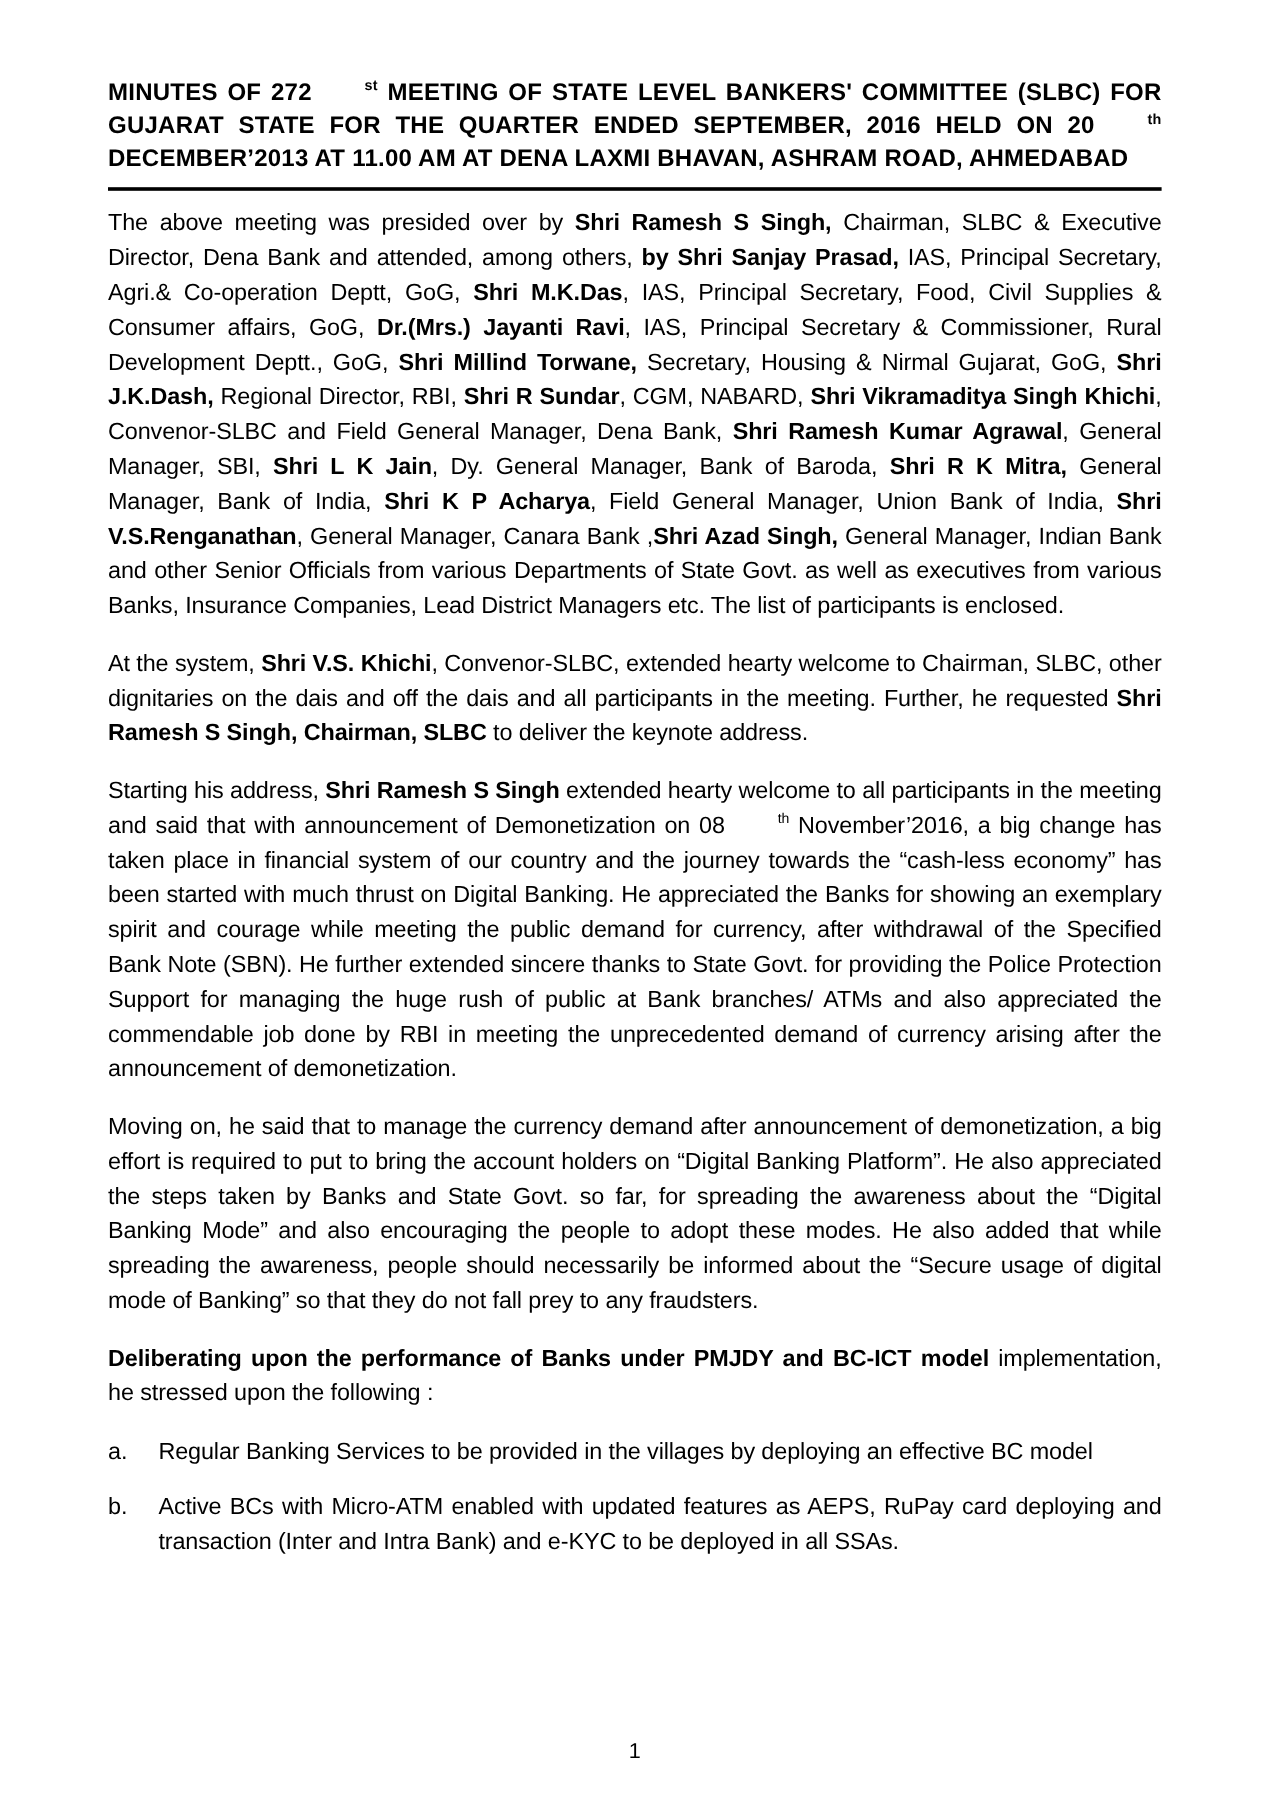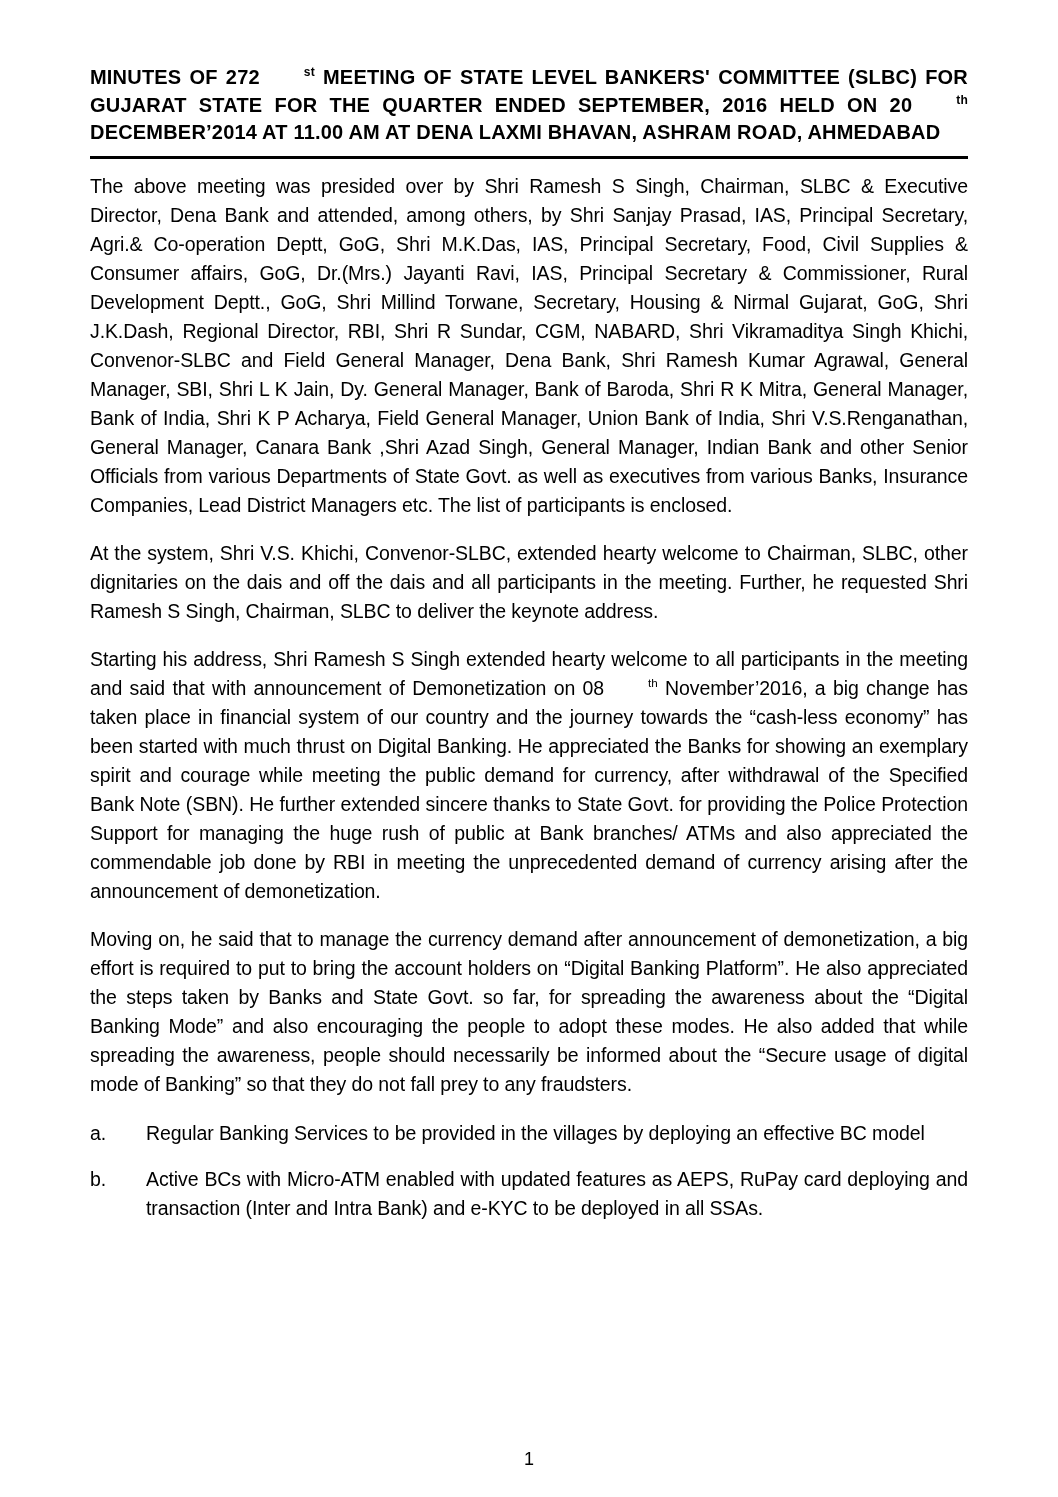--- a/index.html
+++ b/index.html
@@ -39,21 +39,21 @@
     margin: 0;
     margin-top: 19px;
     font-size: 19.5px;
     line-height: 29px;
     text-align: justify;
     letter-spacing: -0.1px;
   }
   p.body-para:first-of-type {
     margin-top: 13px;
   }
-  .b { font-weight: normal; }
+  .b { font-weight: bold; }
   sup {
     font-size: 0.6em;
     line-height: 0;
     vertical-align: super;
     margin-left: 44px;
   }
   .list-block {
     margin-top: 20px;
   }
   .list-item {
@@ -64,49 +64,49 @@
     letter-spacing: -0.1px;
   }
   .list-item:first-child { margin-top: 0; }
   .list-marker {
     flex: none;
     width: 42px;
   }
   .list-text {
     flex: 1;
     text-align: justify;
-    margin-left: 14px;
   }
   .page-number {
     position: absolute;
     left: 0;
     top: 1448px;
     width: 1058px;
     text-align: center;
     font-size: 18px;
     line-height: 22px;
   }
 </style>
 </head>
 <body>
 
 <div class="page">
 
-  <h1 class="doc-title"><span>MINUTES OF 272</span><sup>st</sup><span> MEETING OF STATE LEVEL BANKERS' COMMITTEE (SLBC) FOR GUJARAT STATE FOR THE QUARTER ENDED SEPTEMBER, 2016 HELD ON 20</span><sup>th</sup><span> DECEMBER’2014 AT 11.00 AM AT DENA LAXMI BHAVAN, ASHRAM ROAD, AHMEDABAD</span></h1>
+  <h1 class="doc-title"><span>MINUTES OF 272</span><sup>st</sup><span> MEETING OF STATE LEVEL BANKERS' COMMITTEE (SLBC) FOR GUJARAT STATE FOR THE QUARTER ENDED SEPTEMBER, 2016 HELD ON 20</span><sup>th</sup><span> DECEMBER’2013 AT 11.00 AM AT DENA LAXMI BHAVAN, ASHRAM ROAD, AHMEDABAD</span></h1>
 
   <div class="title-rule"></div>
 
   <p class="body-para"><span>The above meeting was presided over by </span><span class="b">Shri Ramesh S Singh,</span><span> Chairman, SLBC &amp; Executive Director, Dena Bank and attended, among others, </span><span class="b">by Shri Sanjay Prasad,</span><span> IAS, Principal Secretary, Agri.&amp; Co-operation Deptt, GoG, </span><span class="b">Shri M.K.Das</span><span>, IAS, Principal Secretary, Food, Civil Supplies &amp; Consumer affairs, GoG, </span><span class="b">Dr.(Mrs.) Jayanti Ravi</span><span>, IAS, Principal Secretary &amp; Commissioner, Rural Development Deptt., GoG, </span><span class="b">Shri Millind Torwane,</span><span> Secretary, Housing &amp; Nirmal Gujarat, GoG, </span><span class="b">Shri J.K.Dash,</span><span> Regional Director, RBI, </span><span class="b">Shri R Sundar</span><span>, CGM, NABARD, </span><span class="b">Shri Vikramaditya Singh Khichi</span><span>, Convenor-SLBC and Field General Manager, Dena Bank, </span><span class="b">Shri Ramesh Kumar Agrawal</span><span>, General Manager, SBI, </span><span class="b">Shri L K Jain</span><span>, Dy. General Manager, Bank of Baroda, </span><span class="b">Shri R K Mitra,</span><span> General Manager, Bank of India, </span><span class="b">Shri K P Acharya</span><span>, Field General Manager, Union Bank of India, </span><span class="b">Shri V.S.Renganathan</span><span>, General Manager, Canara Bank ,</span><span class="b">Shri Azad Singh,</span><span> General Manager, Indian Bank and other Senior Officials from various Departments of State Govt. as well as executives from various Banks, Insurance Companies, Lead District Managers etc. The list of participants is enclosed.</span></p>
 
   <p class="body-para"><span>At the system, </span><span class="b">Shri V.S. Khichi</span><span>, Convenor-SLBC, extended hearty welcome to Chairman, SLBC, other dignitaries on the dais and off the dais and all participants in the meeting. Further, he requested </span><span class="b">Shri Ramesh S Singh, Chairman, SLBC</span><span> to deliver the keynote address.</span></p>
 
   <p class="body-para"><span>Starting his address, </span><span class="b">Shri Ramesh S Singh</span><span> extended hearty welcome to all participants in the meeting and said that with announcement of Demonetization on 08</span><sup>th</sup><span> November’2016, a big change has taken place in financial system of our country and the journey towards the “cash-less economy” has been started with much thrust on Digital Banking.  He appreciated the Banks for showing an exemplary spirit and courage while meeting the public demand for currency, after withdrawal of the Specified Bank Note (SBN). He further extended sincere thanks to State Govt. for providing the Police Protection Support for managing the huge rush of public at Bank branches/ ATMs and also appreciated the commendable job done by RBI in meeting the unprecedented demand of currency arising after the announcement of demonetization.</span></p>
 
   <p class="body-para"><span>Moving on, he said that to manage the currency demand after announcement of demonetization, a big effort is required to put to bring the account holders on “Digital Banking Platform”. He also appreciated the steps taken by Banks and State Govt. so far, for spreading the awareness about the “Digital Banking Mode” and also encouraging the people to adopt these modes. He also added that while spreading the awareness, people should necessarily be informed about the “Secure usage of digital mode of Banking” so that they do not fall prey to any fraudsters.</span></p>
 
+  <p class="body-para"><span class="b">Deliberating upon the performance of Banks under PMJDY and BC-ICT model</span><span> implementation, he stressed upon the following :</span></p>
 
   <div class="list-block">
 
     <div class="list-item">
       <span class="list-marker">a.</span>
       <span class="list-text"><span>Regular Banking Services to be provided in the villages by deploying an effective BC model</span></span>
     </div>
 
     <div class="list-item">
       <span class="list-marker">b.</span>

